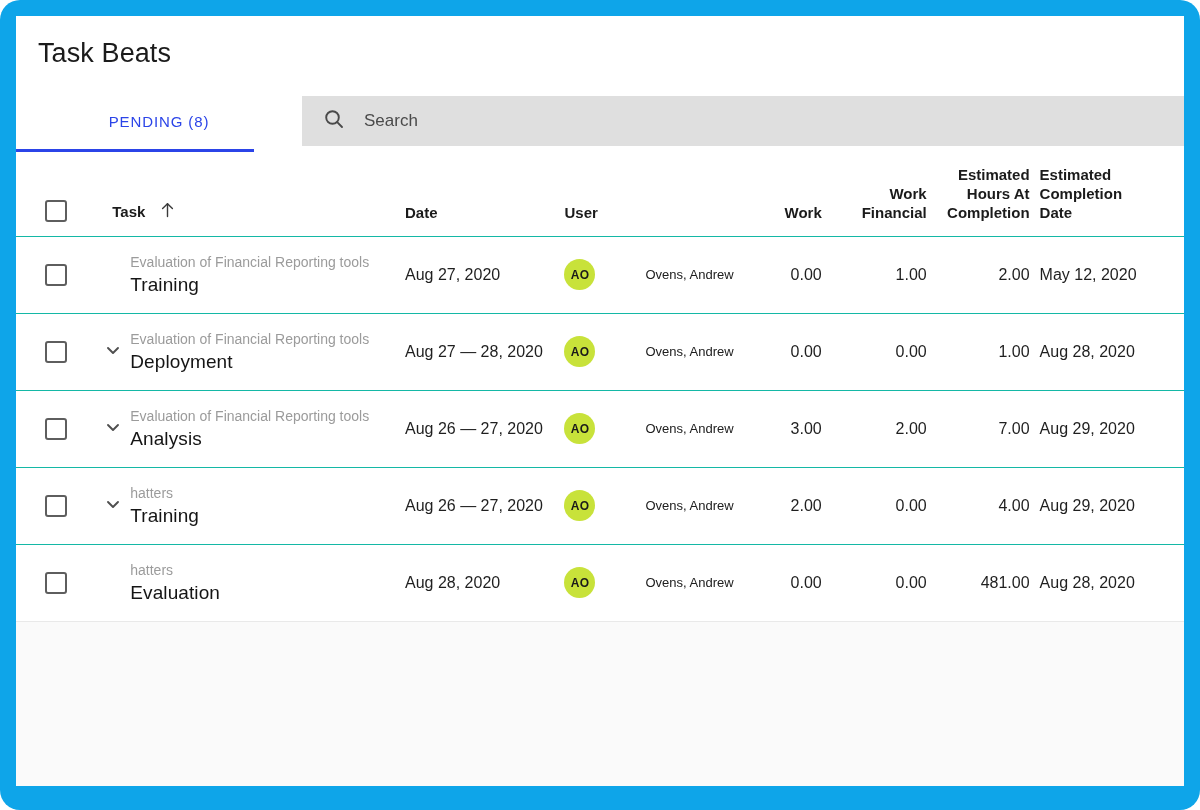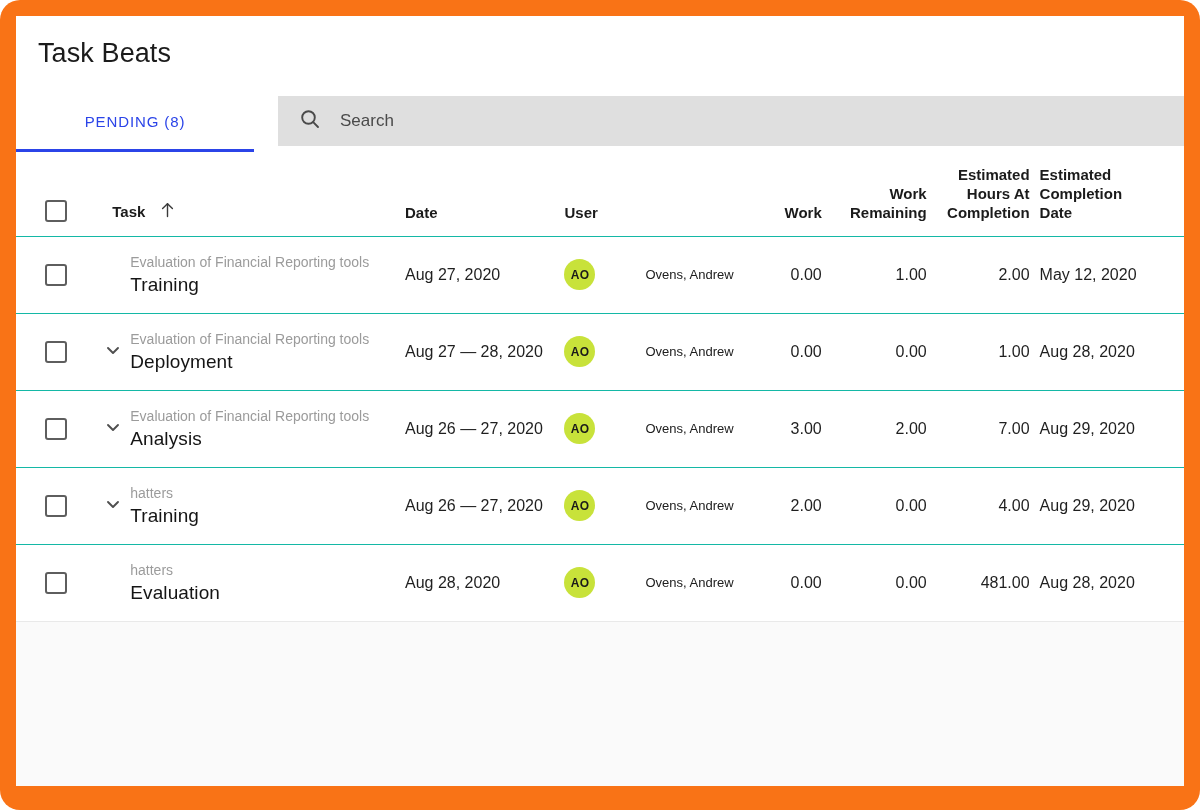--- a/index.html
+++ b/index.html
@@ -11,21 +11,21 @@
     background: #ffffff;
     font-family: "Liberation Sans", sans-serif;
   }
 
   
   #device-frame {
     position: absolute;
     left: 0; top: 0;
     width: 1200px;
     height: 810px;
-    background: #f97316;
+    background: #0ea5e9;
     border-radius: 20px;
     padding: 16px 16px 24px 16px;
   }
 
   #app-window {
     position: relative;
     width: 100%;
     height: 100%;
     background: #fafafa;
     overflow: hidden;
@@ -60,20 +60,21 @@
     display: flex;
     align-items: center;
     justify-content: center;
     font-size: 15px;
     letter-spacing: 0.9px;
     font-weight: 500;
     color: #5f6368;
     cursor: pointer;
     height: 62px;
     user-select: none;
+    margin-left: 24px;
   }
   #tab-pending  { width: 238px; color: #2b44e8; }
   #tab-accepted { width: 238px; }
 
   #tab-underline {
     position: absolute;
     left: 0;
     bottom: 0;
     width: 238px;
     height: 3px;
@@ -280,21 +281,21 @@
           <th id="th-date" class="left">Date</th>
 
           <th id="th-user" class="left">User</th>
 
           <th class="right">
             <div>Work</div>
           </th>
 
           <th class="right">
             <div>Work</div>
-            <div>Remaining</div>
+            <div>Financial</div>
           </th>
 
           <th class="right">
             <div>Estimated</div>
             <div>Hours At</div>
             <div>Completion</div>
           </th>
 
           <th id="th-ecd">
             <div>Estimated</div>

